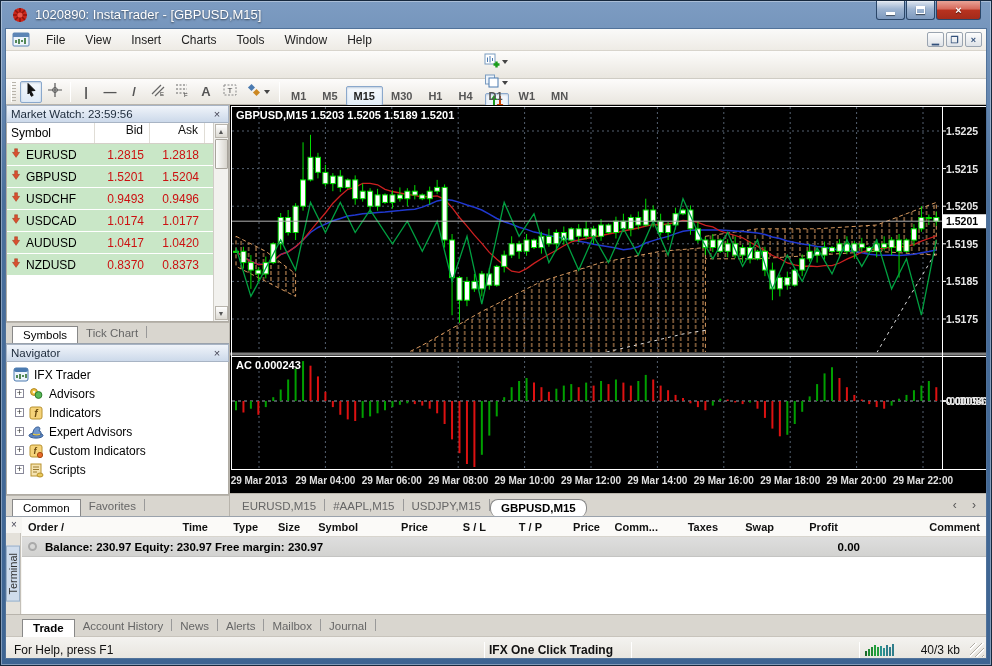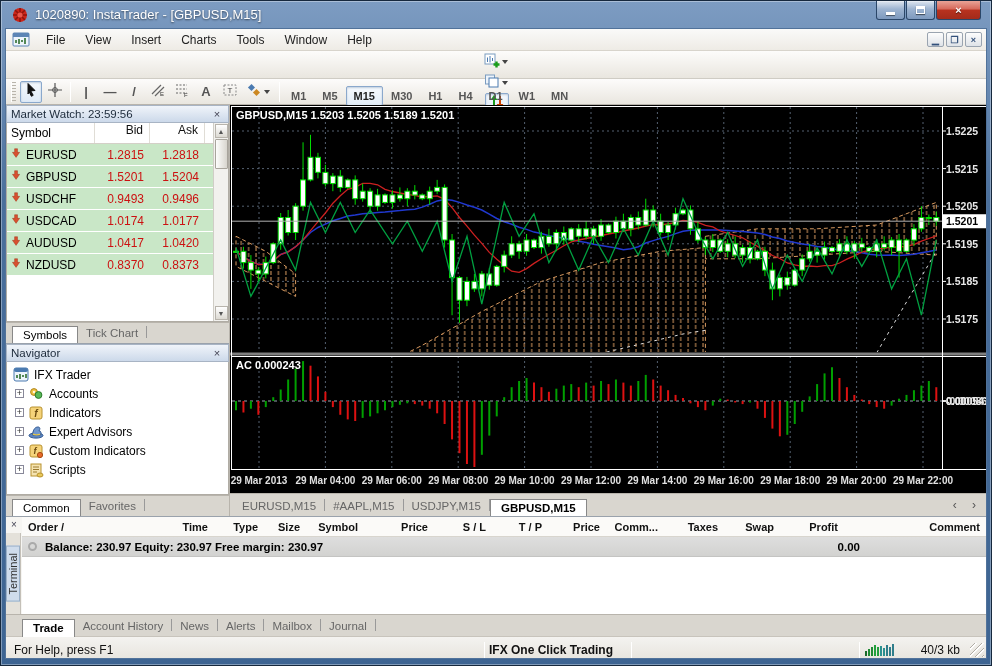--- a/index.html
+++ b/index.html
@@ -64,21 +64,21 @@
   .nav-body{flex:1;background:#fff;border:1px solid #b0aca4;border-top:none;padding:3px 0 0 4px;overflow:hidden;}
   .tree-row{display:flex;align-items:center;height:19px;font-size:12px;color:#000;gap:4px;}
   .tree-root{padding-left:2px;}
   .tree-child{padding-left:2px;}
   .expander{width:9px;height:9px;border:1px solid #889;background:#fff;font-size:9px;line-height:7px;text-align:center;color:#333;flex:none;margin-left:2px;}
   .tree-ic{width:17px;height:15px;flex:none;}
   
   .chartcol{flex:1;display:flex;flex-direction:column;}
   #chart-svg{display:block;background:#000;}
   .chart-tabs{height:23px;background:#d9d6cf;display:flex;align-items:flex-end;padding-left:4px;font-size:11.5px;border-top:1px solid #b8b4ac;position:relative;}
-  .chart-tabs .tab-on{font-weight:bold;}
+  .chart-tabs .tab-on{font-weight:bold;border-radius:8px;}
   .ct-arrows{position:absolute;right:6px;bottom:4px;color:#555;font-size:12px;letter-spacing:6px;}
   
   .terminal{height:120px;background:#f6f5f2;border-top:1px solid #9aa2ac;position:relative;display:flex;flex-direction:column;}
   .t-close{position:absolute;left:2px;top:2px;font-size:10px;color:#445;width:12px;text-align:center;}
   .t-side{position:absolute;left:0;top:16px;bottom:22px;width:15px;background:#e4e1da;border-right:1px solid #c4c0b8;display:flex;align-items:center;justify-content:center;}
   .t-side span{writing-mode:vertical-rl;transform:rotate(180deg);font-size:11px;color:#333;background:#cfdcec;border:1px solid #9ab0c8;padding:6px 0;width:14px;text-align:center;}
   .t-content{margin-left:16px;flex:1;display:flex;flex-direction:column;}
   .t-head{display:flex;height:20px;align-items:center;font-size:11px;font-weight:bold;color:#111;background:#fbfaf8;border-bottom:1px solid #d8d5ce;}
   .t-head>div{padding:0 6px;text-align:right;white-space:nowrap;}
   .t-balance{height:20px;background:linear-gradient(180deg,#dedede,#d2d2d0);display:flex;align-items:center;font-size:11.5px;font-weight:bold;color:#000;position:relative;border-bottom:1px solid #c4c4c2;}
@@ -461,21 +461,21 @@
                   </svg></span>
                 <span>IFX Trader</span>
               </div>
               <div class="tree-row tree-child">
                 <span class="expander">+</span>
                 <span class="tree-ic"><svg width="16" height="16" viewBox="0 0 16 16" style="flex:none">
                     <circle cx="6" cy="6" r="3.4" fill="#f0c040" stroke="#b08820"></circle>
                     <circle cx="10.5" cy="9" r="3.4" fill="#58b858" stroke="#2a7a2a"></circle>
                     <circle cx="6" cy="6" r="1.2" fill="#fff8e0"></circle>
                   </svg></span>
-                <span>Accounts</span>
+                <span>Advisors</span>
               </div>
               <div class="tree-row tree-child">
                 <span class="expander">+</span>
                 <span class="tree-ic"><svg width="16" height="16" viewBox="0 0 16 16" style="flex:none">
                     <rect x="2" y="2" width="12" height="12" rx="2" fill="#f5d37a" stroke="#b8922f"></rect>
                     <text x="8" y="12" font-size="10" font-style="italic" font-weight="bold" text-anchor="middle" fill="#6a4a10">f</text>
                   </svg></span>
                 <span>Indicators</span>
               </div>
               <div class="tree-row tree-child">

